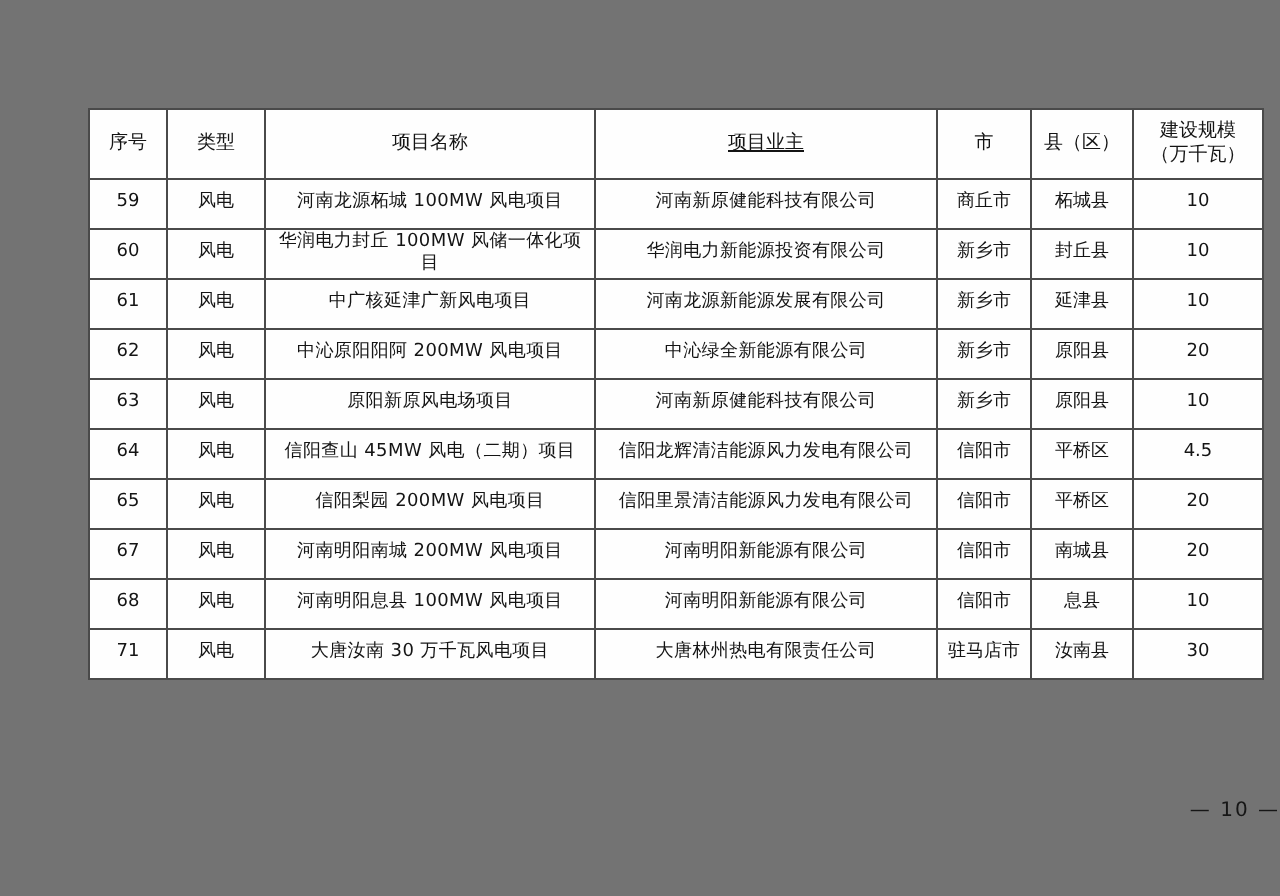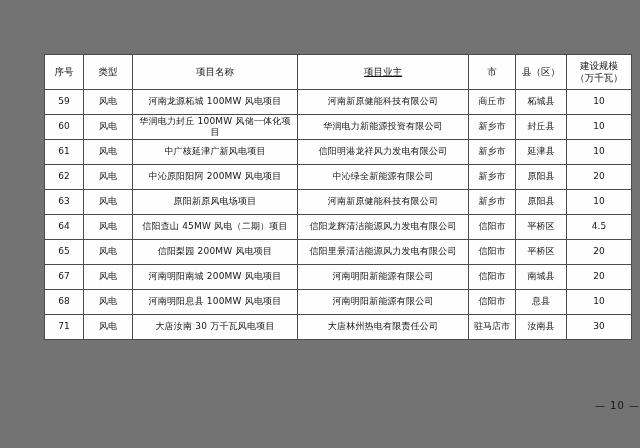--- a/index.html
+++ b/index.html
@@ -114,21 +114,21 @@
           <td class="cell-name">华润电力封丘 100MW 风储一体化项目</td>
           <td class="cell-owner">华润电力新能源投资有限公司</td>
           <td>新乡市</td>
           <td>封丘县</td>
           <td class="cell-scale">10</td>
         </tr>
         <tr>
           <td class="cell-no">61</td>
           <td>风电</td>
           <td class="cell-name">中广核延津广新风电项目</td>
-          <td class="cell-owner">信阳明港龙祥风力发电有限公司</td>
+          <td class="cell-owner">河南龙源新能源发展有限公司</td>
           <td>新乡市</td>
           <td>延津县</td>
           <td class="cell-scale">10</td>
         </tr>
         <tr>
           <td class="cell-no">62</td>
           <td>风电</td>
           <td class="cell-name">中沁原阳阳阿 200MW 风电项目</td>
           <td class="cell-owner">中沁绿全新能源有限公司</td>
           <td>新乡市</td>

